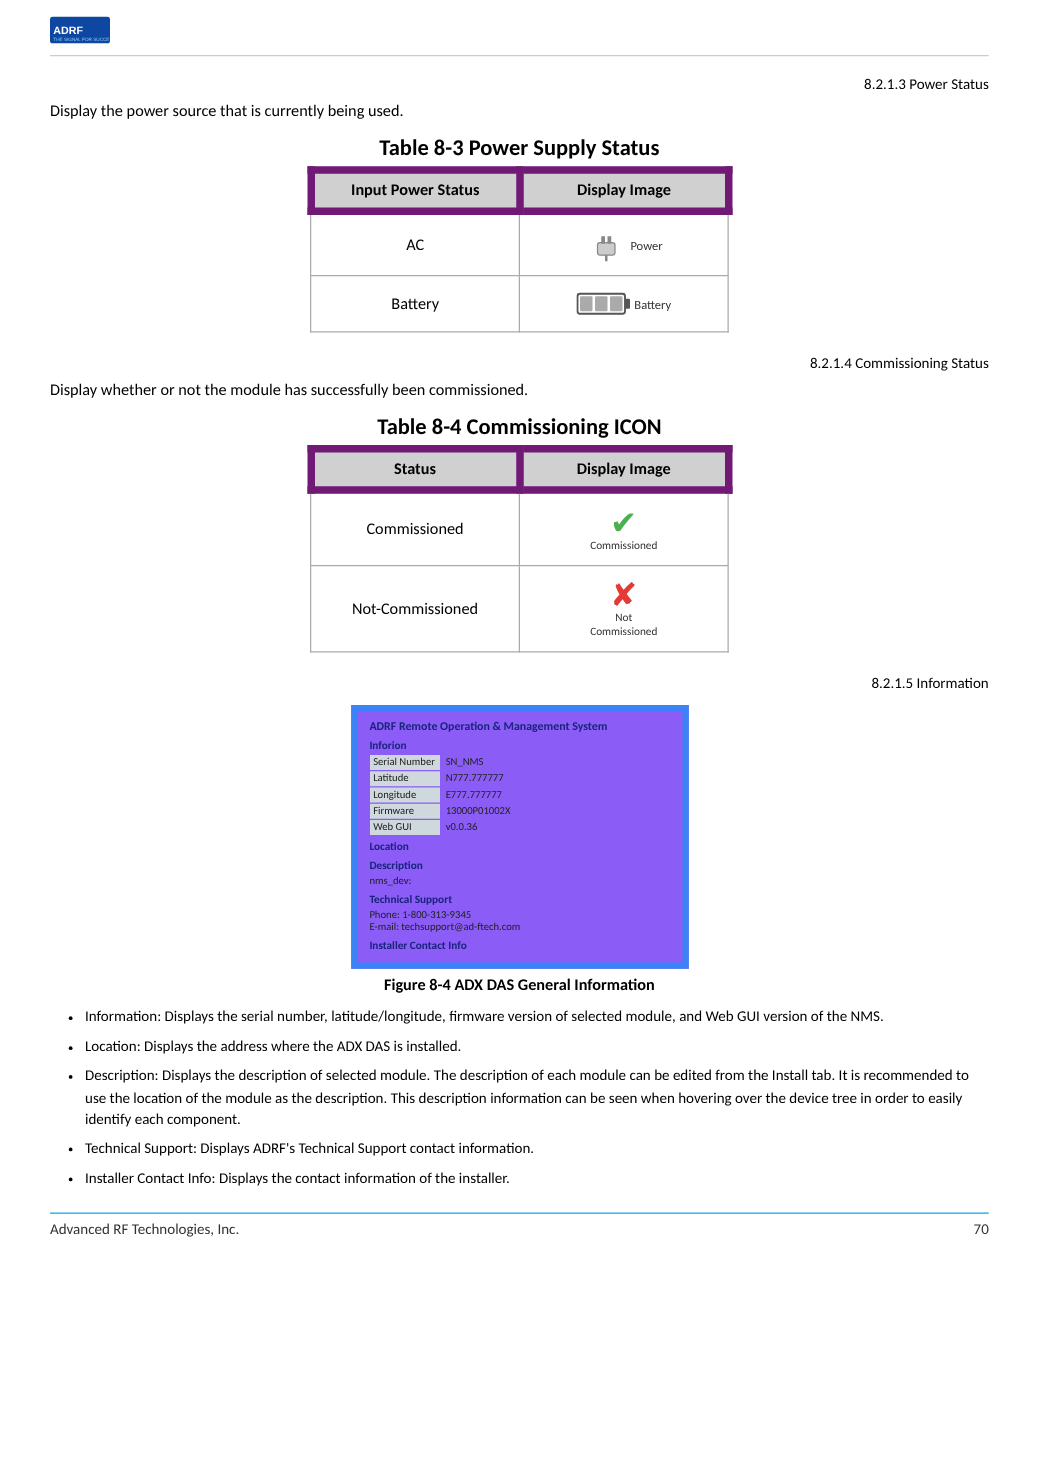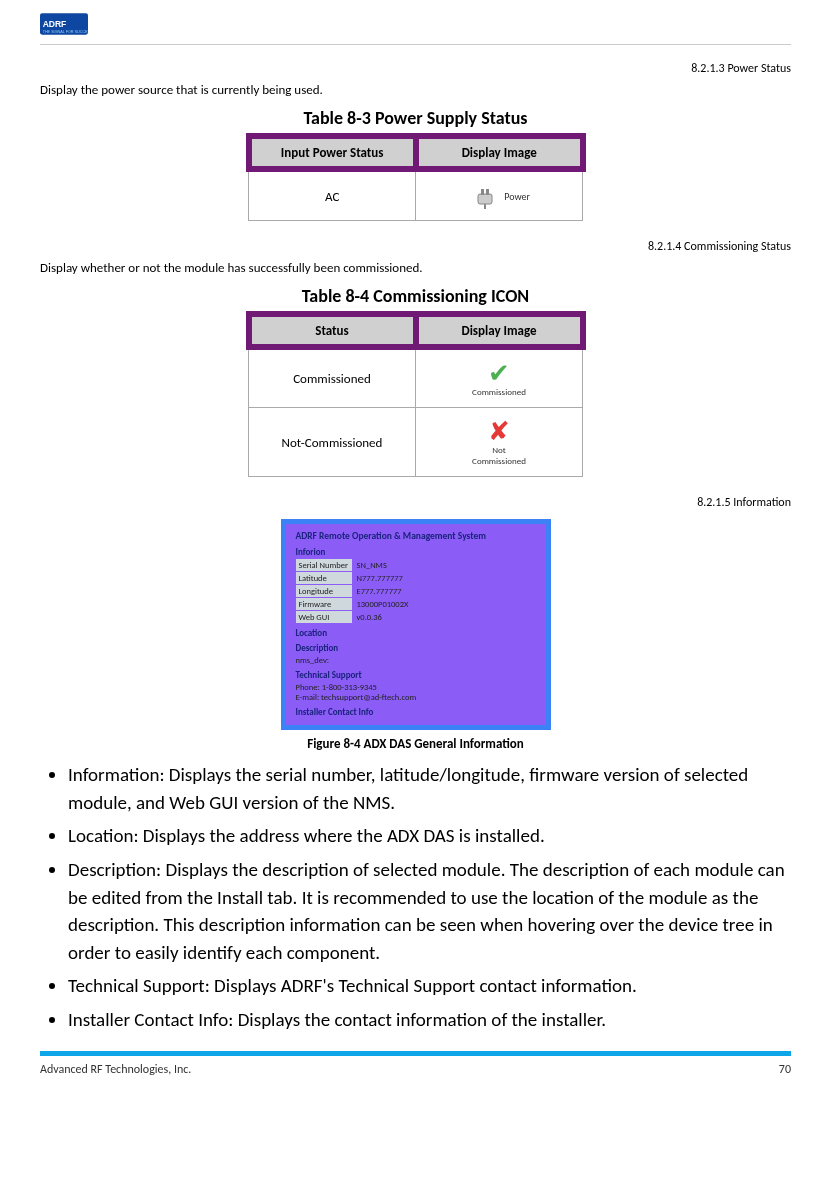--- a/index.html
+++ b/index.html
@@ -145,26 +145,26 @@
     }
     .info-screenshot .text-block {
       font-size: 8.5px;
       margin-bottom: 2px;
     }
     ul.bullet-list {
       margin-left: 28px;
       margin-bottom: 10px;
     }
     ul.bullet-list li {
-      font-size: 19px;
+      font-size: 12px;
       margin-bottom: 6px;
       line-height: 1.45;
     }
     .footer {
-      border-top: 5px solid #0ea5e9;
+      border-top: 1px solid #0ea5e9;
       margin-top: 18px;
       padding-top: 6px;
       display: flex;
       justify-content: space-between;
       font-size: 12px;
       color: #333;
     }
   </style>
 </head>
 <body>
@@ -199,20 +199,35 @@
             <svg width="34" height="28" viewBox="0 0 34 28">
               <rect x="10" y="12" width="14" height="10" rx="2" fill="#ccc" stroke="#888" stroke-width="1"></rect>
               <rect x="13" y="7" width="3" height="6" fill="#888"></rect>
               <rect x="18" y="7" width="3" height="6" fill="#888"></rect>
               <line x1="17" y1="22" x2="17" y2="27" stroke="#888" stroke-width="2"></line>
             </svg>
             <span style="font-size:10px;">Power</span>
           </div>
         </td>
       </tr>
+      <tr>
+        <td>Battery</td>
+        <td>
+          <div class="icon-cell">
+            <svg width="44" height="24" viewBox="0 0 44 24">
+              <rect x="1" y="4" width="38" height="16" rx="2" fill="#fff" stroke="#555" stroke-width="1.5"></rect>
+              <rect x="39" y="8" width="4" height="8" rx="1" fill="#555"></rect>
+              <rect x="3" y="6" width="10" height="12" rx="1" fill="#aaa"></rect>
+              <rect x="15" y="6" width="10" height="12" rx="1" fill="#aaa"></rect>
+              <rect x="27" y="6" width="10" height="12" rx="1" fill="#aaa"></rect>
+            </svg>
+            <span style="font-size:10px;">Battery</span>
+          </div>
+        </td>
+      </tr>
     </tbody>
   </table>
 </div>
 
 <div class="section">
   <div class="section-heading">8.2.1.4   Commissioning Status</div>
   <p>Display whether or not the module has successfully been commissioned.</p>
 
   <div class="table-caption">Table 8-4      Commissioning ICON</div>
   <table>

